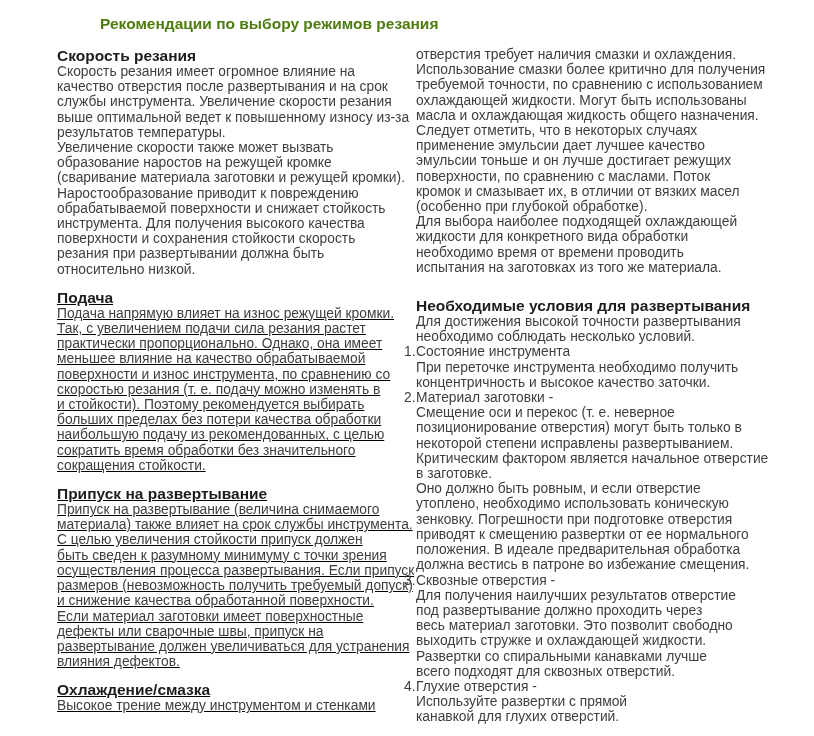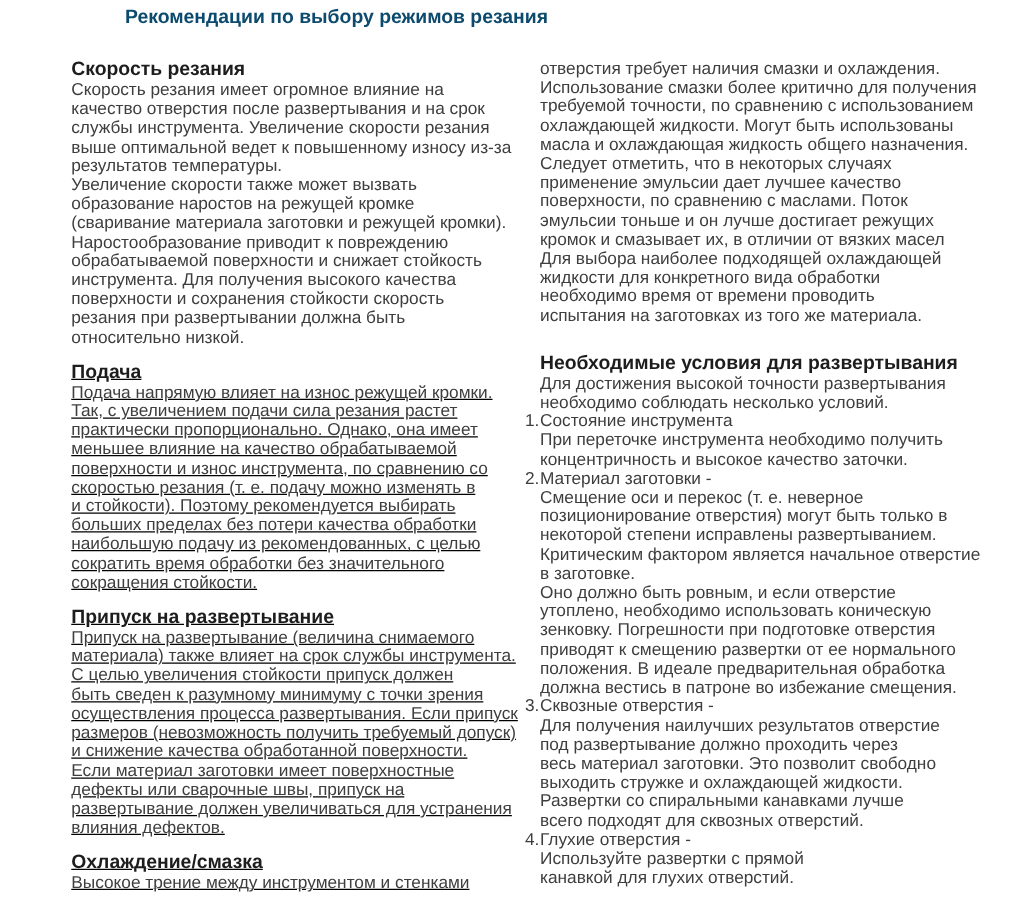--- a/index.html
+++ b/index.html
@@ -10,32 +10,32 @@
   body {
     width: 814px;
     height: 736px;
     position: relative;
     overflow: hidden;
     font-family: "Liberation Sans", sans-serif;
   }
   .page-title {
     position: absolute;
     left: 100px;
-    top: 5px;
+    top: 15px;
     font-size: 15.5px;
     font-weight: 700;
-    color: #0c4a6e;
+    color: #4d7c0f;
     white-space: pre;
   }
   .column {
     position: absolute;
     top: 47px;
   }
   #col-left  { left: 57px;  width: 362px; }
-  #col-right { left: 432px; width: 376px; }
+  #col-right { left: 416px; width: 376px; }
   .section { margin: 0; }
   #col-left  .section + .section { margin-top: 12px; text-decoration: underline; }
   #col-right .section + .section { margin-top: 22px; }
   .heading {
     margin: 0;
     font-size: 15.5px;
     font-weight: 700;
     line-height: 17px;
     color: #1d1d1d;
     white-space: pre;
@@ -116,23 +116,24 @@
 
   <div class="column" id="col-right">
       <div class="section">
         <div class="line">отверстия требует наличия смазки и охлаждения.</div>
         <div class="line">Использование смазки более критично для получения</div>
         <div class="line">требуемой точности, по сравнению с использованием</div>
         <div class="line">охлаждающей жидкости. Могут быть использованы</div>
         <div class="line">масла и охлаждающая жидкость общего назначения.</div>
         <div class="line">Следует отметить, что в некоторых случаях</div>
         <div class="line">применение эмульсии дает лучшее качество</div>
+        <div class="line">эмульсии тоньше и он лучше достигает режущих</div>
         <div class="line">поверхности, по сравнению с маслами. Поток</div>
-        <div class="line">эмульсии тоньше и он лучше достигает режущих</div>
         <div class="line">кромок и смазывает их, в отличии от вязких масел</div>
+        <div class="line">(особенно при глубокой обработке).</div>
         <div class="line">Для выбора наиболее подходящей охлаждающей</div>
         <div class="line">жидкости для конкретного вида обработки</div>
         <div class="line">необходимо время от времени проводить</div>
         <div class="line">испытания на заготовках из того же материала.</div>
       </div>
       <div class="section">
         <div class="heading">Необходимые условия для развертывания</div>
         <div class="line">Для достижения высокой точности развертывания</div>
         <div class="line">необходимо соблюдать несколько условий.</div>
         <div class="list-item">

